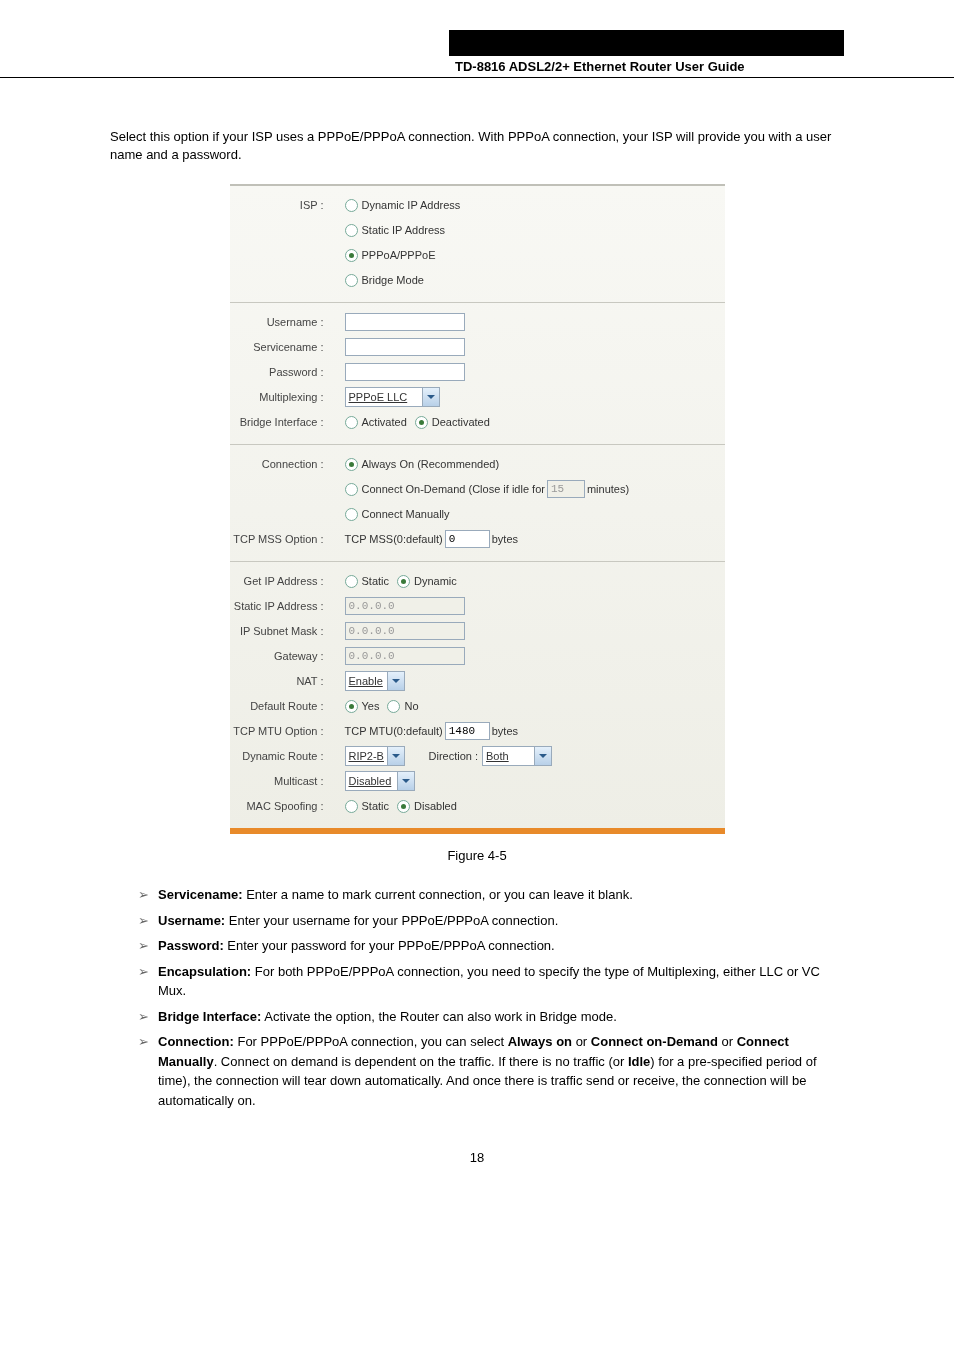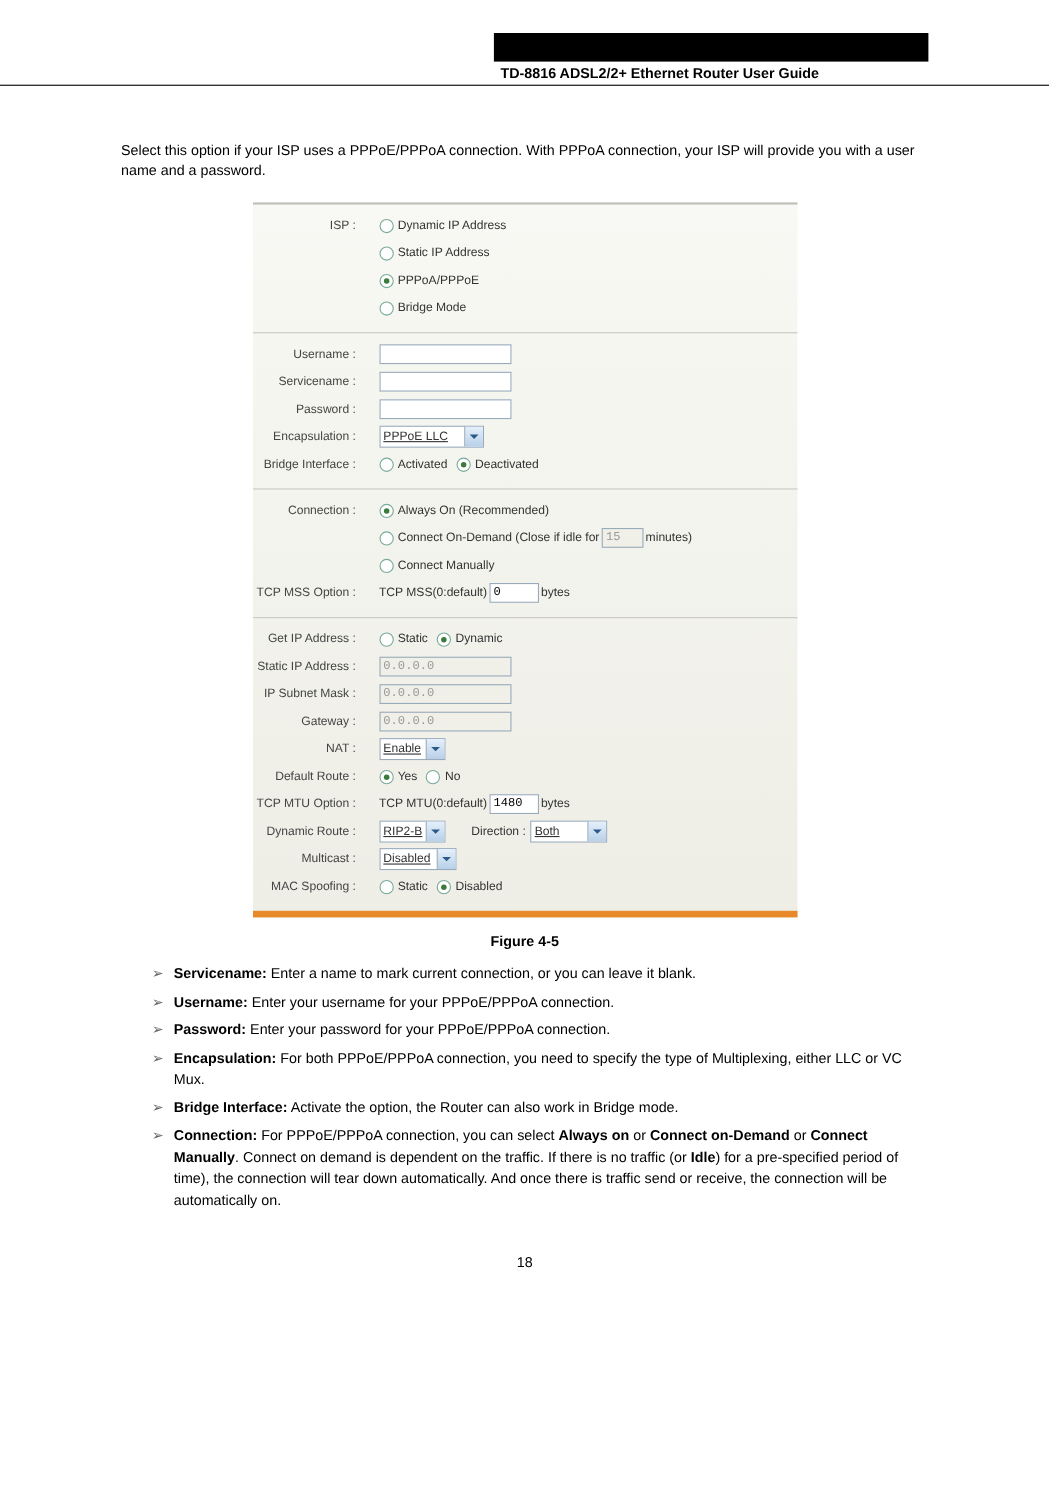--- a/index.html
+++ b/index.html
@@ -18,21 +18,21 @@
   .panel-label { width: 115px; text-align: right; padding-right: 21px; color: #444; }
   .panel-control { flex: 1; display: flex; align-items: center; flex-wrap: wrap; }
   .radio { width: 13px; height: 13px; border-radius: 50%; border: 1px solid #7a9; display: inline-block; vertical-align: middle; margin-right: 4px; position: relative; background: #fff; }
   .radio.checked::after { content: ""; position: absolute; width: 5px; height: 5px; background: #3a7a3a; border-radius: 50%; top: 3px; left: 3px; }
   .tinput { border: 1px solid #9ab; background: #fff; height: 18px; padding: 0 3px; font-size: 11px; font-family: Liberation Mono, monospace; }
   .tinput.disabled { background: #f0f0e8; color: #999; }
   .tselect { border: 1px solid #9ab; background: #fff; height: 20px; font-size: 11px; padding: 0 18px 0 3px; position: relative; display: inline-flex; align-items: center; text-decoration: underline; }
   .tselect::after { content: ""; position: absolute; right: 0; top: 0; width: 16px; height: 100%; background: linear-gradient(#e4f0fb, #b8d0e8); border-left: 1px solid #9ab; }
   .tselect::before { content: ""; position: absolute; right: 4px; top: 7px; width: 0; height: 0; border-left: 4px solid transparent; border-right: 4px solid transparent; border-top: 4px solid #2a5a8a; z-index: 1; }
   .panel-footer { height: 6px; background: #e88a2a; }
-  .caption { text-align: center; font-size: 13px; margin: 14px 0 12px 0; font-weight: bold; }
+  .caption { text-align: center; font-size: 13px; margin: 14px 0 22px 0; }
   .bullets { padding-left: 28px; margin-bottom: 30px; }
   .bullet-row { display: flex; margin-bottom: 6px; line-height: 1.5; font-size: 13px; }
   .arrow { width: 20px; color: #666; font-size: 13px; }
   .btext { flex: 1; }
   .bold { font-weight: bold; }
   .page-num { text-align: center; font-size: 13px; margin-top: 40px; }
 </style>
 </head>
 <body>
 
@@ -92,21 +92,21 @@
                 <input class="tinput" style="width: 120px;">
               </div>
           </div>
           <div class="panel-row">
             <div class="panel-label">Password :</div>
             <div class="panel-control">
                 <input type="password" class="tinput" style="width: 120px;">
               </div>
           </div>
           <div class="panel-row">
-            <div class="panel-label">Encapsulation :</div>
+            <div class="panel-label">Multiplexing :</div>
             <div class="panel-control">
                 <div class="tselect" style="width:95px">PPPoE LLC</div>
               </div>
           </div>
           <div class="panel-row">
             <div class="panel-label">Bridge Interface :</div>
             <div class="panel-control">
               <span class="radio"></span>
               <span style="margin-right:8px">Activated</span>
               <span class="radio checked"></span>

